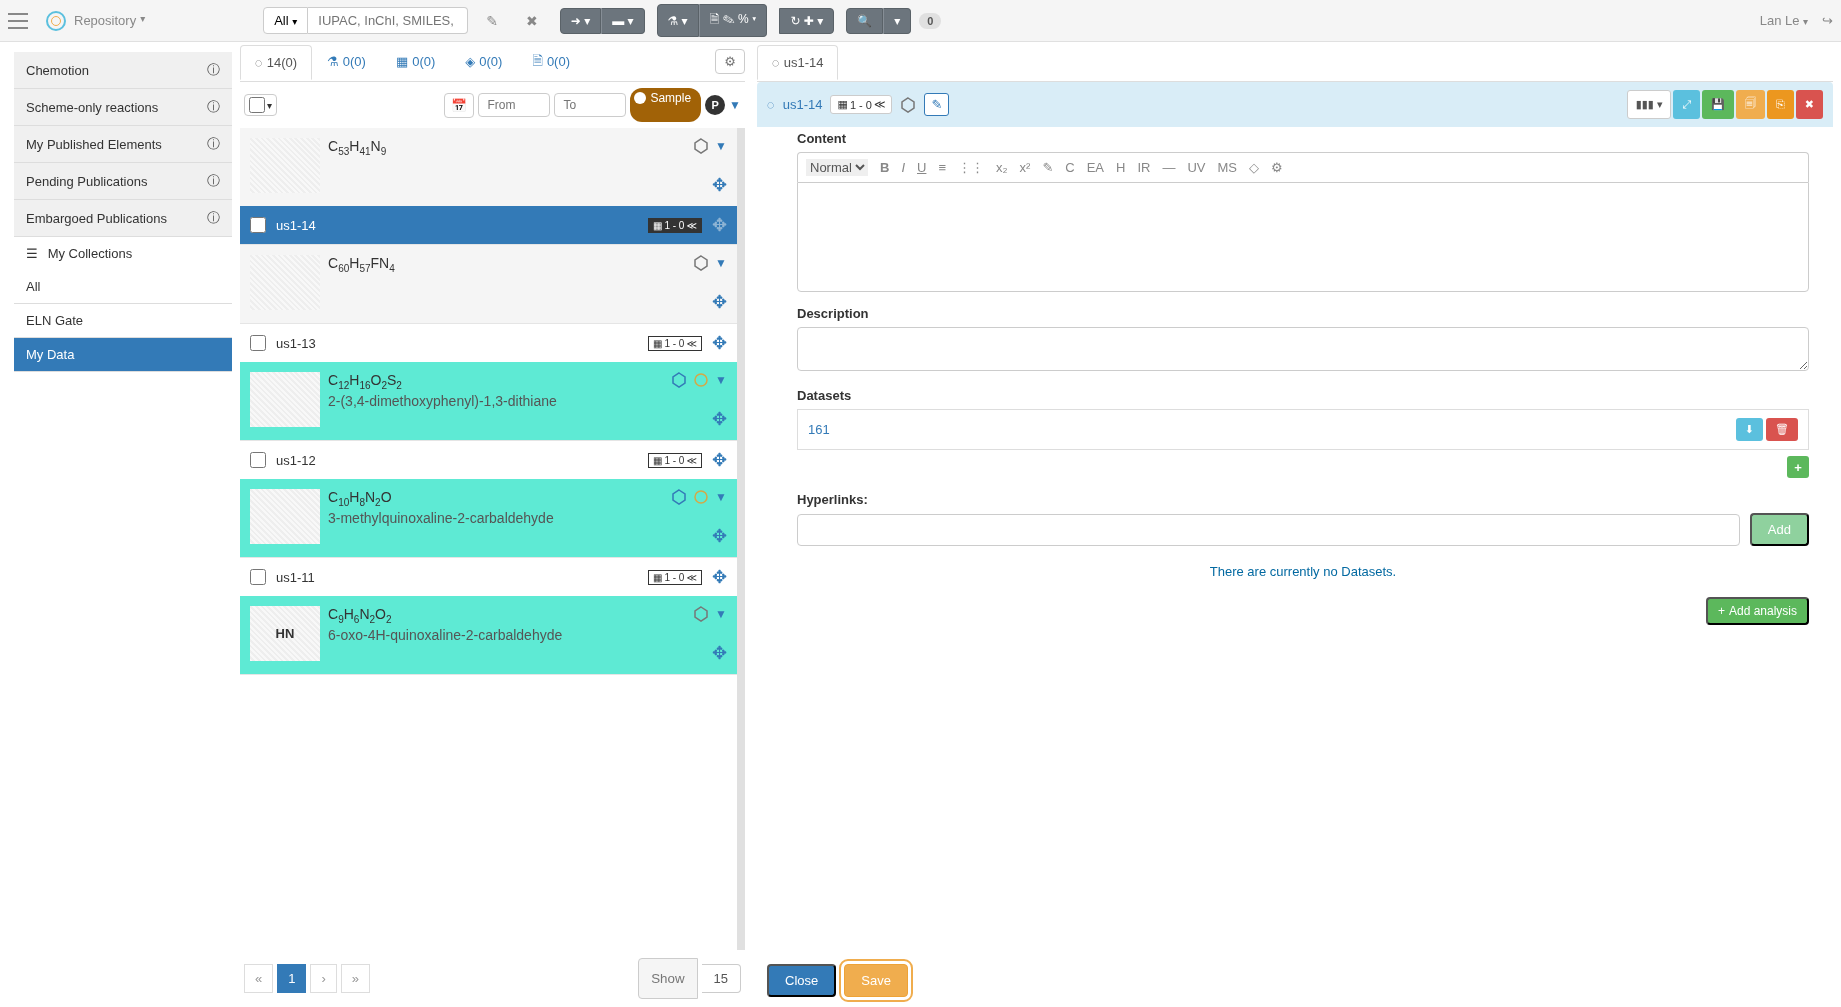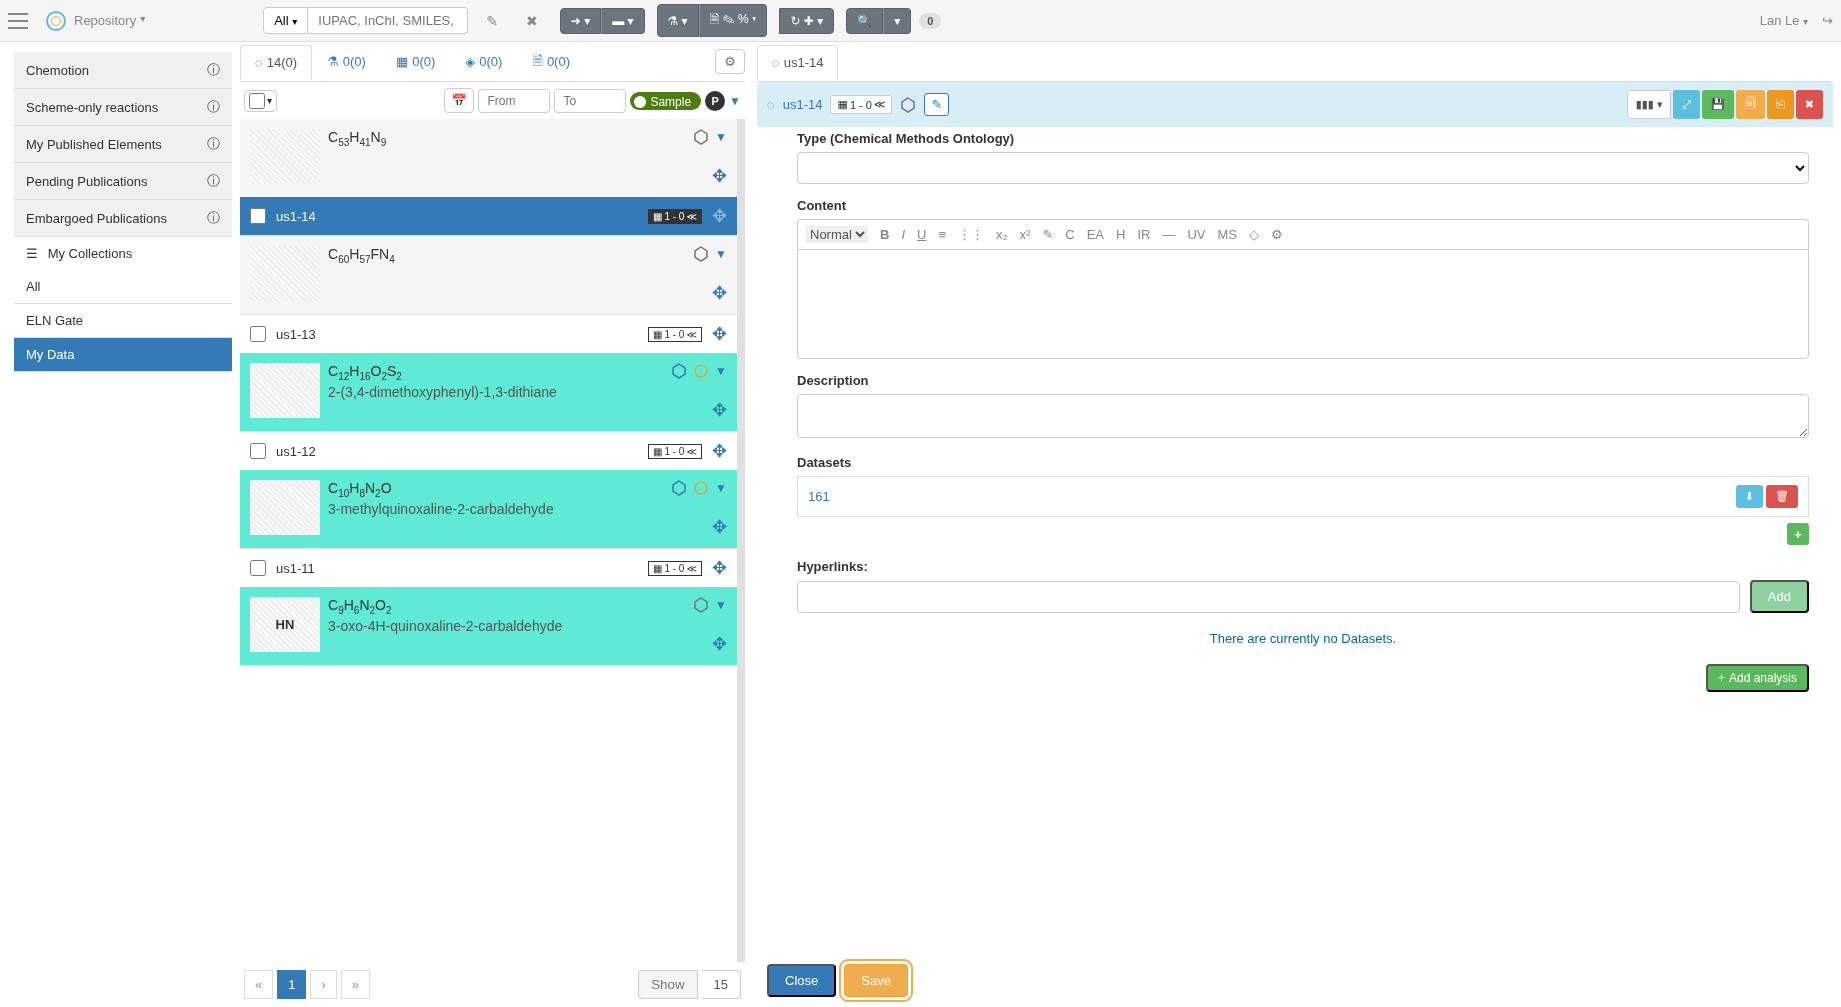--- a/index.html
+++ b/index.html
@@ -39,21 +39,21 @@
 .tabs-row { display: flex; align-items: center; border-bottom: 1px solid #ddd; height: 40px; }
 .tab { padding: 9px 14px; border: 1px solid transparent; color: #337ab7; cursor: pointer; font-size: 13px; display: flex; align-items: center; gap: 4px; }
 .tab.active { border: 1px solid #ddd; border-bottom: 1px solid #fff; border-radius: 4px 4px 0 0; background: #fff; color: #555; margin-bottom: -1px; }
 .tab-settings-icon { margin-left: auto; border: 1px solid #ccc; border-radius: 4px; padding: 4px 8px; cursor: pointer; color: #777; }
 
 .filter-row { display: flex; align-items: center; gap: 4px; padding: 6px 4px; }
 .small-check { width: 16px; height: 16px; }
 .chk-dd { border: 1px solid #ccc; padding: 2px 4px; border-radius: 4px; display: flex; align-items: center; gap: 2px; }
 .date-icon { border: 1px solid #ccc; padding: 4px 6px; border-radius: 4px; cursor: pointer; color: #777; }
 .date-input { border: 1px solid #ccc; padding: 4px 8px; width: 72px; font-size: 12px; border-radius: 4px; }
-.sample-pill { background: #4d7c0f; color: #fff; border-radius: 12px; padding: 3px 10px 1px 4px; font-size: 12px; display: flex; align-items: center; gap: 4px; }
+.sample-pill { background: #a16207; color: #fff; border-radius: 12px; padding: 3px 10px 17px 4px; font-size: 12px; display: flex; align-items: center; gap: 4px; }
 .sample-pill::before { content: ''; width: 12px; height: 12px; background: #fff; border-radius: 50%; }
 .p-badge { background: #333; color: #fff; border-radius: 50%; width: 20px; height: 20px; display: flex; align-items: center; justify-content: center; font-weight: bold; font-size: 11px; }
 .chev-blue { color: #337ab7; cursor: pointer; font-size: 12px; }
 
 .sample-list { flex: 1; overflow-y: auto; border-right: 8px solid #e0e0e0; }
 .sample-row { border-bottom: 1px solid #e5e5e5; background: #f5f5f5; }
 .sample-row.white { background: #5eead4; }
 .sample-header { padding: 8px 10px; display: flex; align-items: center; gap: 10px; background: #fff; }
 .sample-header.selected { background: #337ab7; color: #fff; }
 .sample-body { padding: 10px; display: flex; align-items: flex-start; gap: 8px; min-height: 78px; position: relative; }
@@ -64,21 +64,21 @@
 .mol-name { color: #555; font-size: 14px; margin-top: 2px; }
 .row-icons { display: flex; align-items: center; gap: 6px; }
 .move-icon { color: #337ab7; font-size: 18px; cursor: move; }
 .move-icon.muted { color: #8eb4d4; }
 .code-badge { border: 1px solid #333; padding: 1px 4px; font-size: 10px; display: flex; align-items: center; gap: 2px; background: #fff; color: #333; }
 .code-badge.inv { background: #333; color: #fff; border-color: #333; }
 
 .pagination-row { display: flex; align-items: center; padding: 8px 4px; gap: 4px; }
 .pg { border: 1px solid #ddd; padding: 6px 10px; color: #999; cursor: pointer; }
 .pg.active { background: #337ab7; color: #fff; border-color: #337ab7; }
-.show-btn { border: 1px solid #ccc; padding: 6px 12px; margin-left: auto; color: #777; cursor: pointer; background: #f5f5f5; border-radius: 4px 0 0 4px; }
+.show-btn { border: 1px solid #ccc; padding: 12px 12px; margin-left: auto; color: #777; cursor: pointer; background: #f5f5f5; border-radius: 4px 0 0 4px; }
 .show-val { border: 1px solid #ccc; border-left: none; padding: 6px 12px; color: #555; border-radius: 0 4px 4px 0; }
 
 .detail-header { background: #d9edf7; padding: 8px 10px; display: flex; align-items: center; gap: 8px; border-radius: 4px 4px 0 0; }
 .detail-title { color: #337ab7; font-size: 13px; }
 .detail-actions { margin-left: auto; display: flex; gap: 2px; }
 .act-btn { padding: 4px 8px; font-size: 11px; border: 1px solid transparent; border-radius: 3px; cursor: pointer; color: #fff; }
 .act-btn.barcode { background: #fff; border: 1px solid #ccc; color: #555; }
 .act-btn.blue { background: #5bc0de; }
 .act-btn.green { background: #5cb85c; }
 .act-btn.orange { background: #f0ad4e; }
@@ -338,21 +338,21 @@
             <input type="checkbox" class="small-check" style="">
             <span>us1-11</span>
             <div class="spacer"></div>
             <div class="code-badge">▦ <span>1 - 0</span> ≪</div>
             <span class="move-icon">✥</span>
           </div>
           <div class="sample-body">
             <div class="mol-img" style="display:flex;align-items:center;justify-content:center;font-weight:bold;color:#333">HN</div>
             <div class="sample-text">
               <div class="formula">C<sub>9</sub>H<sub>6</sub>N<sub>2</sub>O<sub>2</sub></div>
-              <div class="mol-name">3-oxo-4H-quinoxaline-2-carbaldehyde</div>
+              <div class="mol-name">6-oxo-4H-quinoxaline-2-carbaldehyde</div>
             </div>
             <div class="row-icons">
               <svg class="hex">
                   <polygon points="8,1 14,5 14,11 8,15 2,11 2,5" fill="none" stroke="#777" stroke-width="1.5"></polygon>
                 </svg>
               <span class="chev-blue">▼</span>
             </div>
             <span class="move-icon" style="position:absolute;right:10px;bottom:10px">✥</span>
           </div>
         </div>
@@ -387,24 +387,20 @@
           <button class="act-btn barcode">▮▮▮ ▾</button>
           <button class="act-btn blue">⤢</button>
           <button class="act-btn green">💾</button>
           <button class="act-btn orange">🗐</button>
           <button class="act-btn dorange">⎘</button>
           <button class="act-btn red">✖</button>
         </div>
       </div>
 
       <div class="detail-body" style="position:relative">
-        <div class="form-section">
-          <label class="form-label">Type (Chemical Methods Ontology)</label>
-          <select class="form-select"></select>
-        </div>
         <div class="form-section">
           <label class="form-label">Content</label>
           <div class="editor-toolbar">
             <select><option>Normal</option></select>
             <span class="tb-btn bold">B</span>
             <span class="tb-btn italic">I</span>
             <span class="tb-btn underline">U</span>
             <span class="tb-btn">≡</span>
             <span class="tb-btn">⋮⋮</span>
             <span class="tb-btn">x₂</span>

